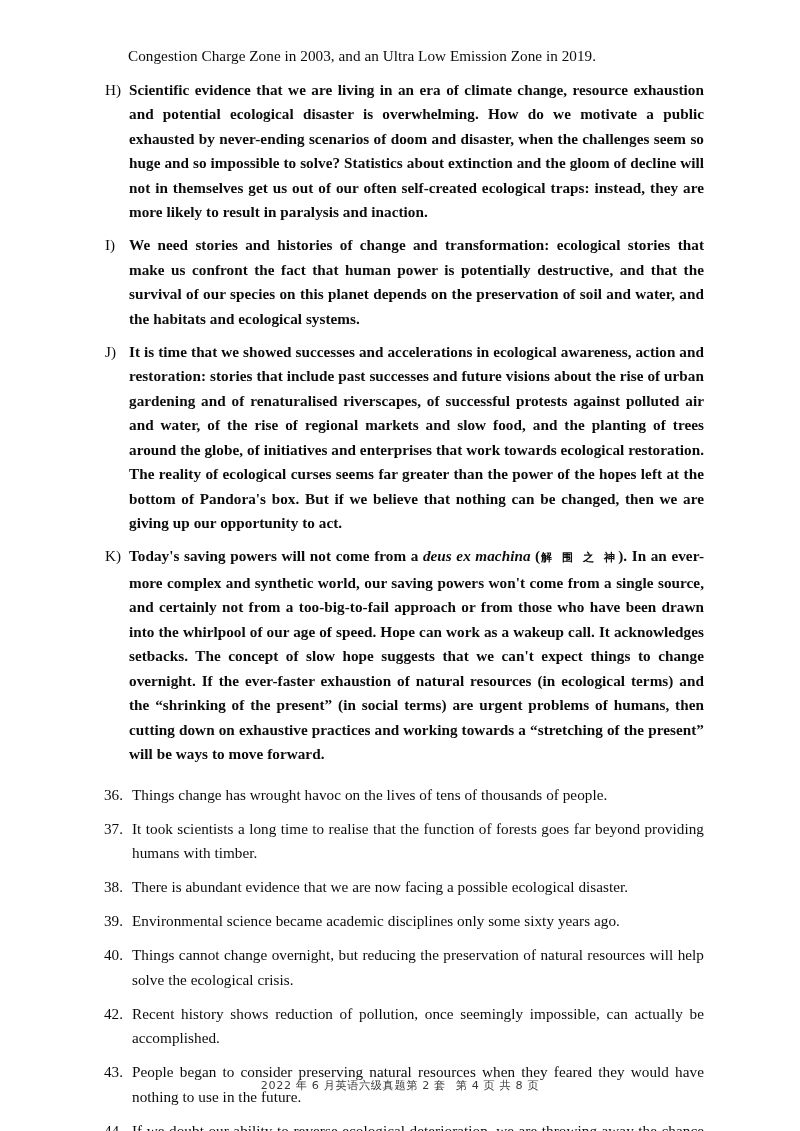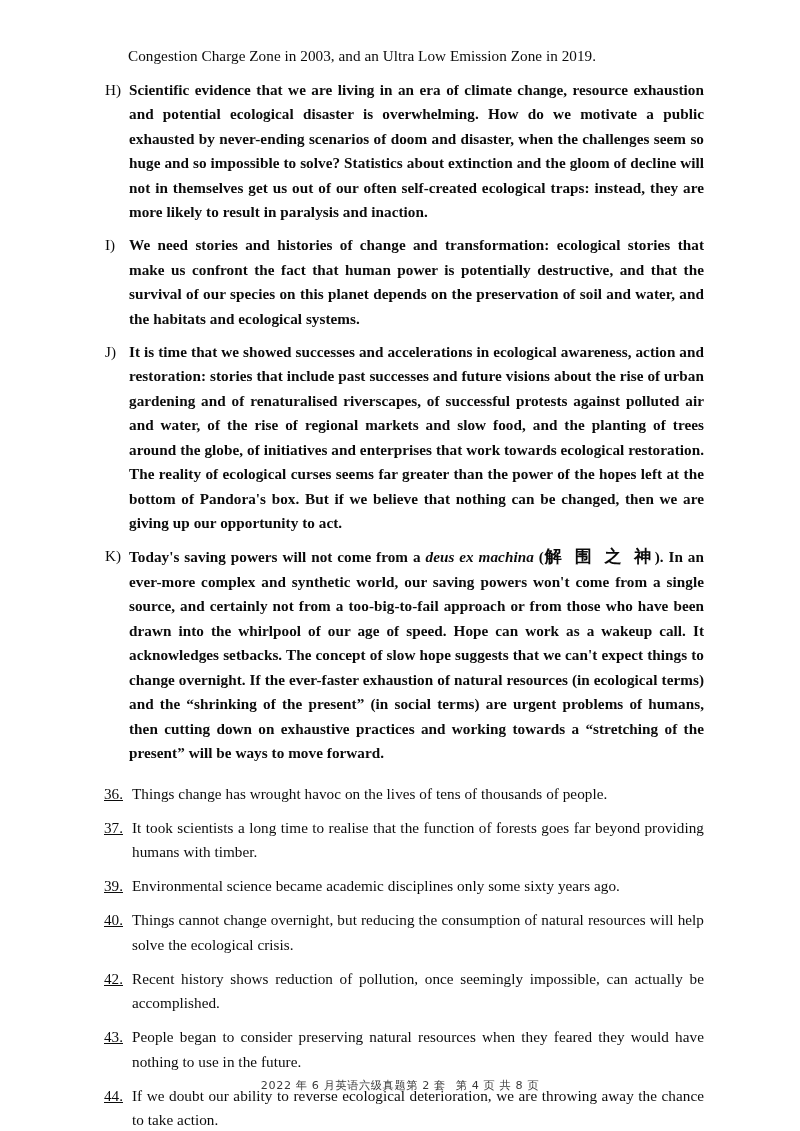--- a/index.html
+++ b/index.html
@@ -63,39 +63,38 @@
     text-justify: inter-word;
     letter-spacing: 0.05px;
     hyphens: none;
     font-weight: bold;
   }
   .para-body .it {
     font-style: italic;
   }
   .cjk {
     font-family: "DejaVu Sans", sans-serif;
-    font-size: 17px;
+    font-size: 11px;
     letter-spacing: 2.4px;
   }
 
   
   .qlist {
     margin-top: 16px;
   }
   .qitem {
     display: flex;
     align-items: flex-start;
     margin-bottom: 9.5px;
   }
   .qnum {
     flex: 0 0 28px;
     font-size: 15.2px;
     line-height: 24.5px;
     text-align: left;
-    text-decoration: underline;
   }
   .qtext {
     flex: 1 1 auto;
     font-size: 15.2px;
     line-height: 24.5px;
     text-align: justify;
     text-justify: inter-word;
     letter-spacing: 0.05px;
   }
   
@@ -149,29 +148,33 @@
       <div class="qitem">
         <div class="qnum">36.</div>
         <div class="qtext single">Things change has wrought havoc on the lives of tens of thousands of people.</div>
       </div>
 
       <div class="qitem">
         <div class="qnum">37.</div>
         <div class="qtext">It took scientists a long time to realise that the function of forests goes far beyond providing humans with timber.</div>
       </div>
 
+      <div class="qitem">
+        <div class="qnum">38.</div>
+        <div class="qtext single">There is abundant evidence that we are now facing a possible ecological disaster.</div>
+      </div>
 
       <div class="qitem">
         <div class="qnum">39.</div>
         <div class="qtext single">Environmental science became academic disciplines only some sixty years ago.</div>
       </div>
 
       <div class="qitem">
         <div class="qnum">40.</div>
-        <div class="qtext">Things cannot change overnight, but reducing the consumption of natural resources will help solve the ecological crisis.</div>
+        <div class="qtext">Things cannot change overnight, but reducing the preservation of natural resources will help solve the ecological crisis.</div>
       </div>
 
 
       <div class="qitem">
         <div class="qnum">42.</div>
         <div class="qtext">Recent history shows reduction of pollution, once seemingly impossible, can actually be accomplished.</div>
       </div>
 
       <div class="qitem">
         <div class="qnum">43.</div>

